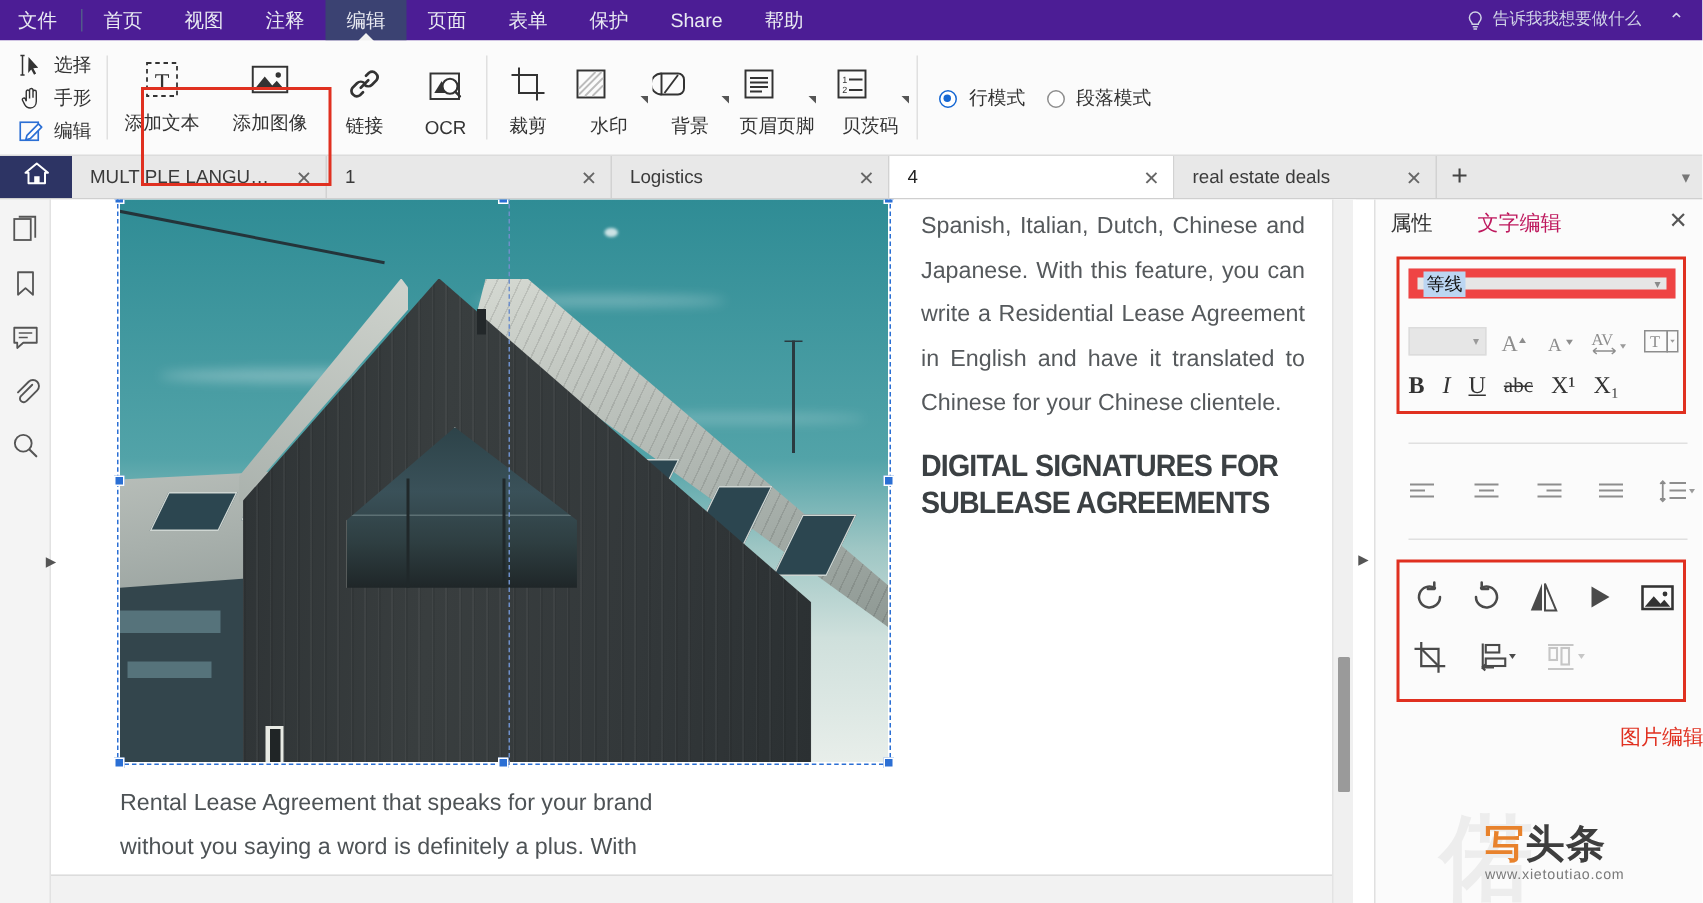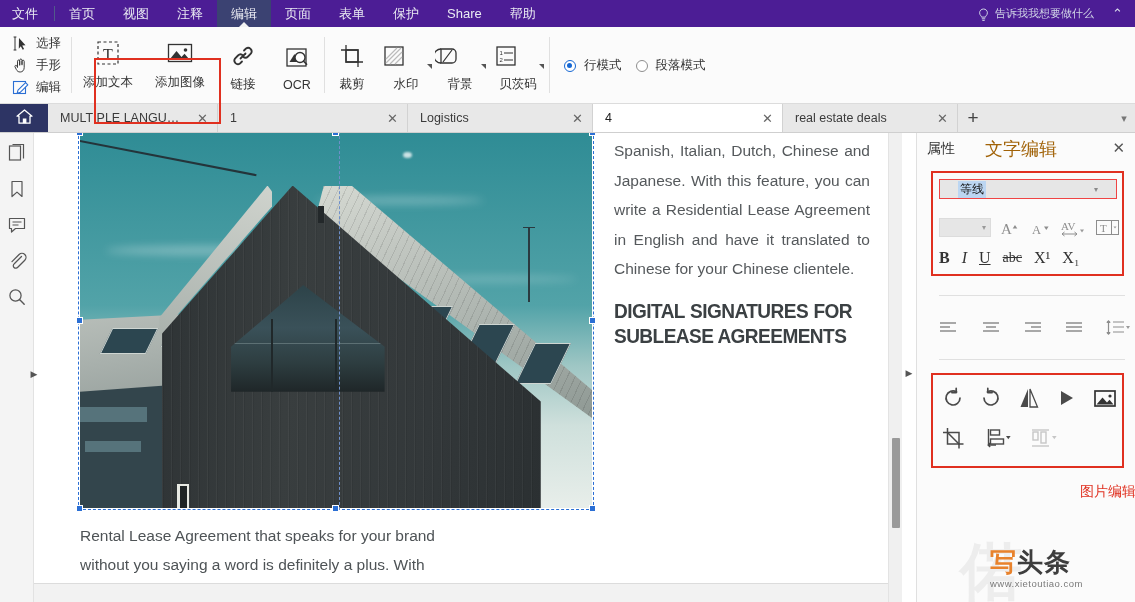--- a/index.html
+++ b/index.html
@@ -327,33 +327,33 @@
   
   .rpanel {
     position: absolute; left: 916px; top: 133px; width: 219px; height: 469px;
     background: #fbfbfb; border-left: 1px solid #e0e0e0;
   }
   .rp-head {
     display: flex; align-items: center; height: 32px; padding: 0 10px;
     position: relative;
   }
   .rp-title { font-size: 14px; color: #333; }
-  .rp-sub { font-size: 18px; color: #a16207; margin-left: 30px; }
+  .rp-sub { font-size: 14px; color: #be185d; margin-left: 30px; }
   .rp-close {
     position: absolute; right: 10px; top: 7px; font-size: 15px; color: #555;
     line-height: 1; cursor: default;
   }
   .rp-box1 {
     position: absolute; left: 14px; top: 38px; width: 193px; height: 105px;
     border: 2px solid #e03020;
   }
   .fontsel {
     position: absolute; left: 22px; top: 46px; width: 178px; height: 20px;
-    background: #e6e6e6; border: 1px solid #ef4444;
-    display: flex; align-items: center; padding: 0 18px;
+    background: #e6e6e6; border: 6px solid #ef4444;
+    display: flex; align-items: center; padding: 0 4px;
   }
   .fontsel .fname {
     font-size: 12px; color: #111; background: #bcd6f2; padding: 0 2px;
   }
   .fontsel .dd { margin-left: auto; color: #8a8a8a; font-size: 8px; }
   .row-tools {
     position: absolute; left: 22px; top: 80px; width: 186px; height: 28px;
     display: flex; align-items: center; gap: 9px;
   }
   .sizesel {
@@ -568,20 +568,34 @@
           <span class="ic">
             <svg width="26" height="26" viewBox="0 0 26 26">
                 <path d="M6 6h11a4 4 0 014 4v6a4 4 0 01-4 4H6z" fill="none" stroke="#333" stroke-width="1.3"></path>
                 <path d="M6 6a4 4 0 000 14" fill="none" stroke="#333" stroke-width="1.3"></path>
                 <path d="M8 19l9-12" stroke="#333" stroke-width="1.2"></path>
               </svg>
           </span>
           <span class="split-caret"></span>
         </span>
         <span class="lbl">背景</span>
+      </div>
+      <div class="smbtn wide">
+        <span class="iconcap">
+          <span class="ic">
+            <svg width="26" height="26" viewBox="0 0 26 26">
+                <rect x="4" y="4" width="18" height="18" fill="none" stroke="#333" stroke-width="1.3"></rect>
+                <g stroke="#333" stroke-width="1.3">
+                  <path d="M7 9h12M7 12h12M7 15h12M7 18h8"></path>
+                </g>
+              </svg>
+          </span>
+          <span class="split-caret"></span>
+        </span>
+        <span class="lbl">页眉页脚</span>
       </div>
       <div class="smbtn wide">
         <span class="iconcap">
           <span class="ic">
             <svg width="26" height="26" viewBox="0 0 26 26">
                 <rect x="4" y="4" width="18" height="18" fill="none" stroke="#333" stroke-width="1.3"></rect>
                 <text x="6.5" y="12" font-size="6" fill="#333" font-family="Liberation Sans, sans-serif">1</text>
                 <text x="6.5" y="19" font-size="6" fill="#333" font-family="Liberation Sans, sans-serif">2</text>
                 <g stroke="#333" stroke-width="1.2">
                   <path d="M11 10h9M11 17h9"></path>

